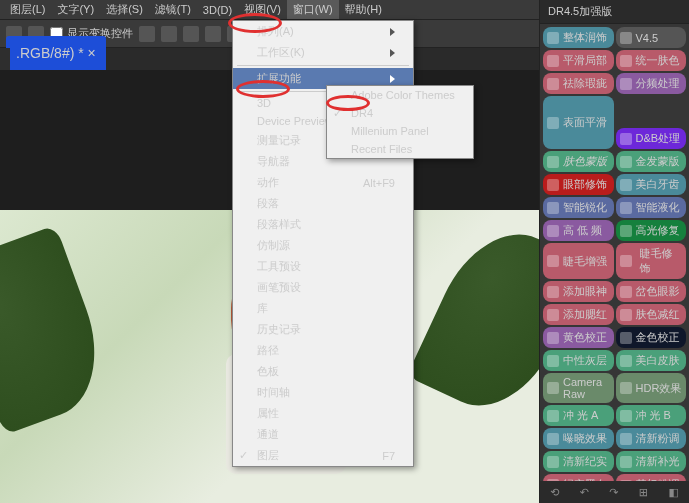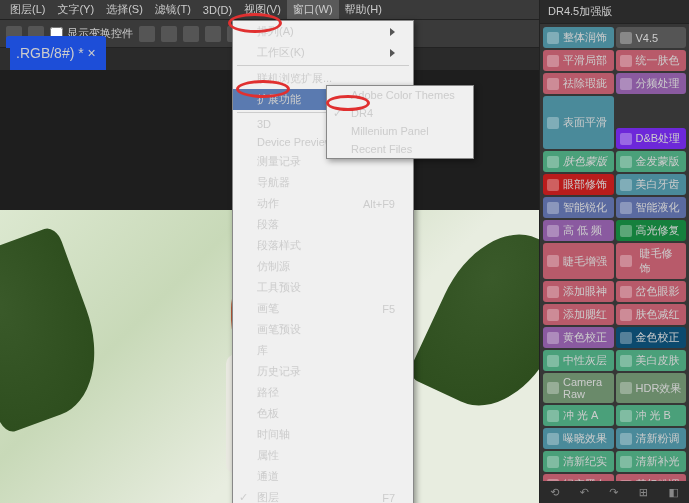--- a/index.html
+++ b/index.html
@@ -26,21 +26,21 @@
 .menu .row.hl{background:#5a7ab0;color:#fff}
 .menu .row.hl .arr{border-left-color:#fff}
 .menu .sep{height:1px;background:#ccc;margin:2px 4px}
 .menu .arr{width:0;height:0;border-top:4px solid transparent;border-bottom:4px solid transparent;border-left:5px solid #555}
 .menu .chk::before{content:"✓";position:absolute;left:6px}
 .m1{top:20px;left:232px}
 .m2{top:85px;left:326px}
 .panel{position:absolute;right:0;top:0;width:150px;bottom:0;background:#363636;border-left:1px solid #222}
 .panel .hdr{background:#2a2a2a;padding:4px 8px;font-size:11px;border-bottom:1px solid #222}
 .panel .grid{display:grid;grid-template-columns:1fr 1fr;gap:2px;padding:3px}
-.panel .btn{display:flex;align-items:center;gap:4px;padding:3px 4px;border-radius:3px;font-size:10px;color:#fff;cursor:pointer}
+.panel .btn{display:flex;align-items:center;gap:4px;padding:3px 4px;border-radius:8px;font-size:10px;color:#fff;cursor:pointer}
 .panel .btn .pi{width:12px;height:12px;flex:0 0 12px;border-radius:2px;background:rgba(255,255,255,.3)}
 .panel .foot{position:absolute;bottom:0;left:0;right:0;height:22px;background:#2a2a2a;display:flex;justify-content:space-around;align-items:center}
 .panel .foot span{color:#888}
 .ring{position:absolute;border:3px solid #e03030;border-radius:50%;pointer-events:none}
 .r1{top:13px;left:228px;width:54px;height:20px}
 .r2{top:80px;left:236px;width:54px;height:18px}
 .r3{top:95px;left:326px;width:44px;height:16px}
 .lefttools{position:absolute;left:0;top:48px;width:10px;bottom:0;background:#2e2e2e}
 </style>
 </head>
@@ -93,24 +93,20 @@
 <div class="menu m1" id="m1">
     <div class="row">
       <span>排列(A)</span>
       <span class="arr"></span>
     </div>
     <div class="row">
       <span>工作区(K)</span>
       <span class="arr"></span>
     </div>
     <div class="sep"></div>
-    <div class="row">
-      <span>联机浏览扩展...</span>
-      <span></span>
-    </div>
     <div class="row hl">
       <span>扩展功能</span>
       <span class="arr"></span>
     </div>
     <div class="sep"></div>
     <div class="row">
       <span>3D</span>
       <span></span>
     </div>
     <div class="row">
@@ -139,24 +135,20 @@
     </div>
     <div class="row">
       <span>仿制源</span>
       <span></span>
     </div>
     <div class="row">
       <span>工具预设</span>
       <span></span>
     </div>
     <div class="row">
-      <span>画笔</span>
-      <span>F5</span>
-    </div>
-    <div class="row">
       <span>画笔预设</span>
       <span></span>
     </div>
     <div class="row">
       <span>库</span>
       <span></span>
     </div>
     <div class="row">
       <span>历史记录</span>
       <span></span>
@@ -289,21 +281,21 @@
         <span>添加腮红</span>
       </div>
       <div class="btn" style="background: rgb(184, 90, 106);">
         <span class="pi"></span>
         <span>肤色减红</span>
       </div>
       <div class="btn" style="background: rgb(138, 90, 160);">
         <span class="pi"></span>
         <span>黄色校正</span>
       </div>
-      <div class="btn" style="background: #0c4a6e;">
+      <div class="btn" style="background: #0f172a;">
         <span class="pi"></span>
         <span>金色校正</span>
       </div>
       <div class="btn" style="background: rgb(74, 160, 122);">
         <span class="pi"></span>
         <span>中性灰层</span>
       </div>
       <div class="btn" style="background: rgb(74, 160, 122);">
         <span class="pi"></span>
         <span>美白皮肤</span>

